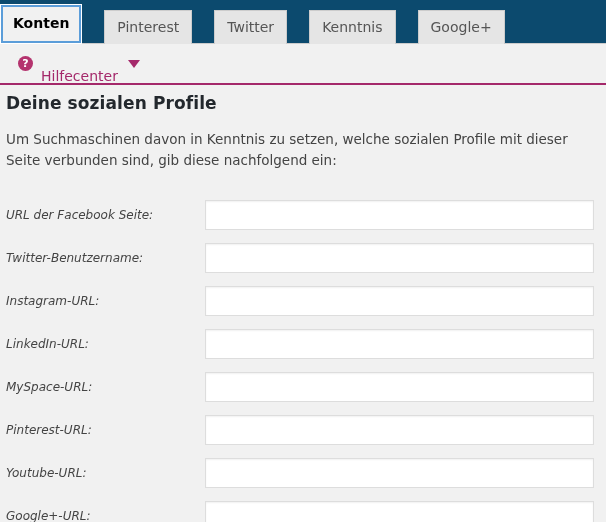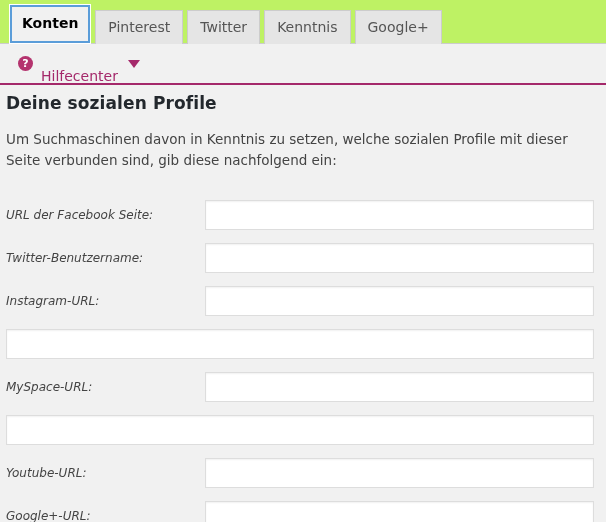--- a/index.html
+++ b/index.html
@@ -11,24 +11,24 @@
     overflow: hidden;
     background: #f1f1f1;
     font-family: "DejaVu Sans", "Liberation Sans", sans-serif;
     -webkit-font-smoothing: antialiased;
   }
 
   
   .tab-bar {
     position: relative;
     height: 44px;
-    padding-left: 9px;
     display: flex;
     align-items: flex-end;
-    background: #bef264;
+    background: #0c4a6e;
+    gap: 18px;
   }
   .tab-bar::after {
     content: "";
     position: absolute;
     left: 0;
     right: 0;
     bottom: 0;
     height: 1px;
     background: #ccc;
   }
@@ -178,27 +178,29 @@
       </div>
       <div class="form-row">
         <label class="form-label">Twitter-Benutzername:</label>
         <input type="text" class="form-input" value="" placeholder="" style="">
       </div>
       <div class="form-row">
         <label class="form-label">Instagram-URL:</label>
         <input type="text" class="form-input" value="" placeholder="" style="">
       </div>
       <div class="form-row">
+        <label class="form-label">LinkedIn-URL:</label>
         <input type="text" class="form-input" value="" placeholder="" style="">
       </div>
       <div class="form-row">
         <label class="form-label">MySpace-URL:</label>
         <input type="text" class="form-input" value="" placeholder="" style="">
       </div>
       <div class="form-row">
+        <label class="form-label">Pinterest-URL:</label>
         <input type="text" class="form-input" value="" placeholder="" style="">
       </div>
       <div class="form-row">
         <label class="form-label">Youtube-URL:</label>
         <input type="text" class="form-input" value="" placeholder="" style="">
       </div>
       <div class="form-row">
         <label class="form-label">Google+-URL:</label>
         <input type="text" class="form-input" value="" placeholder="" style="">
       </div>

